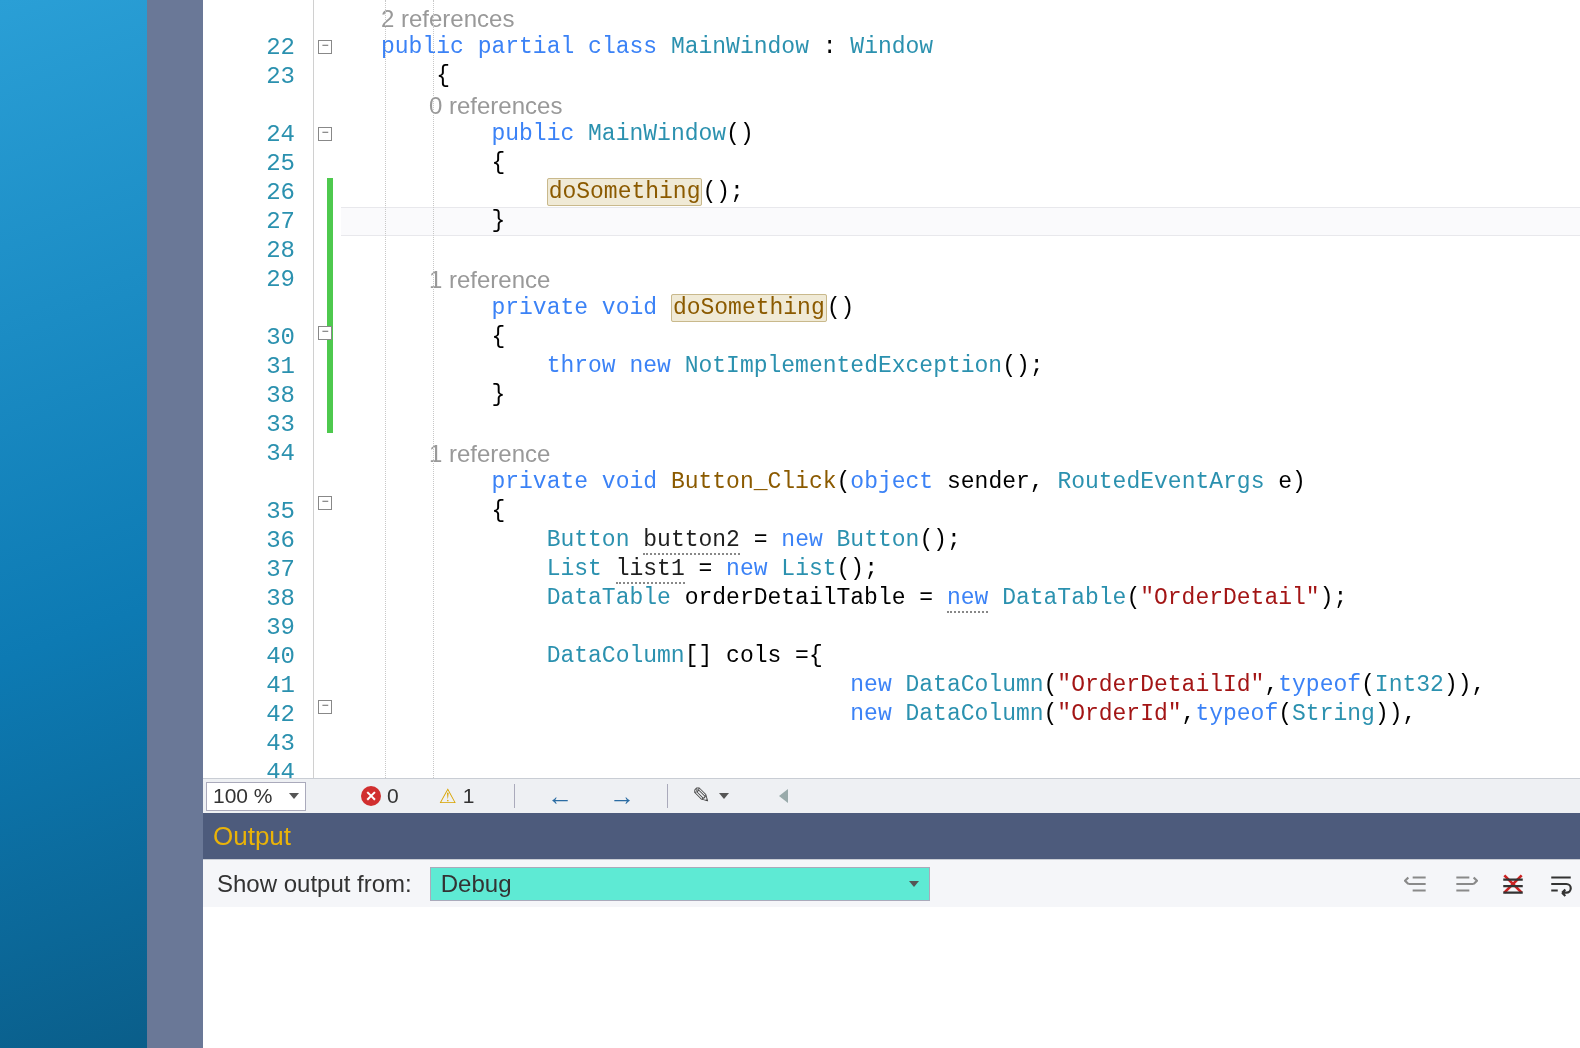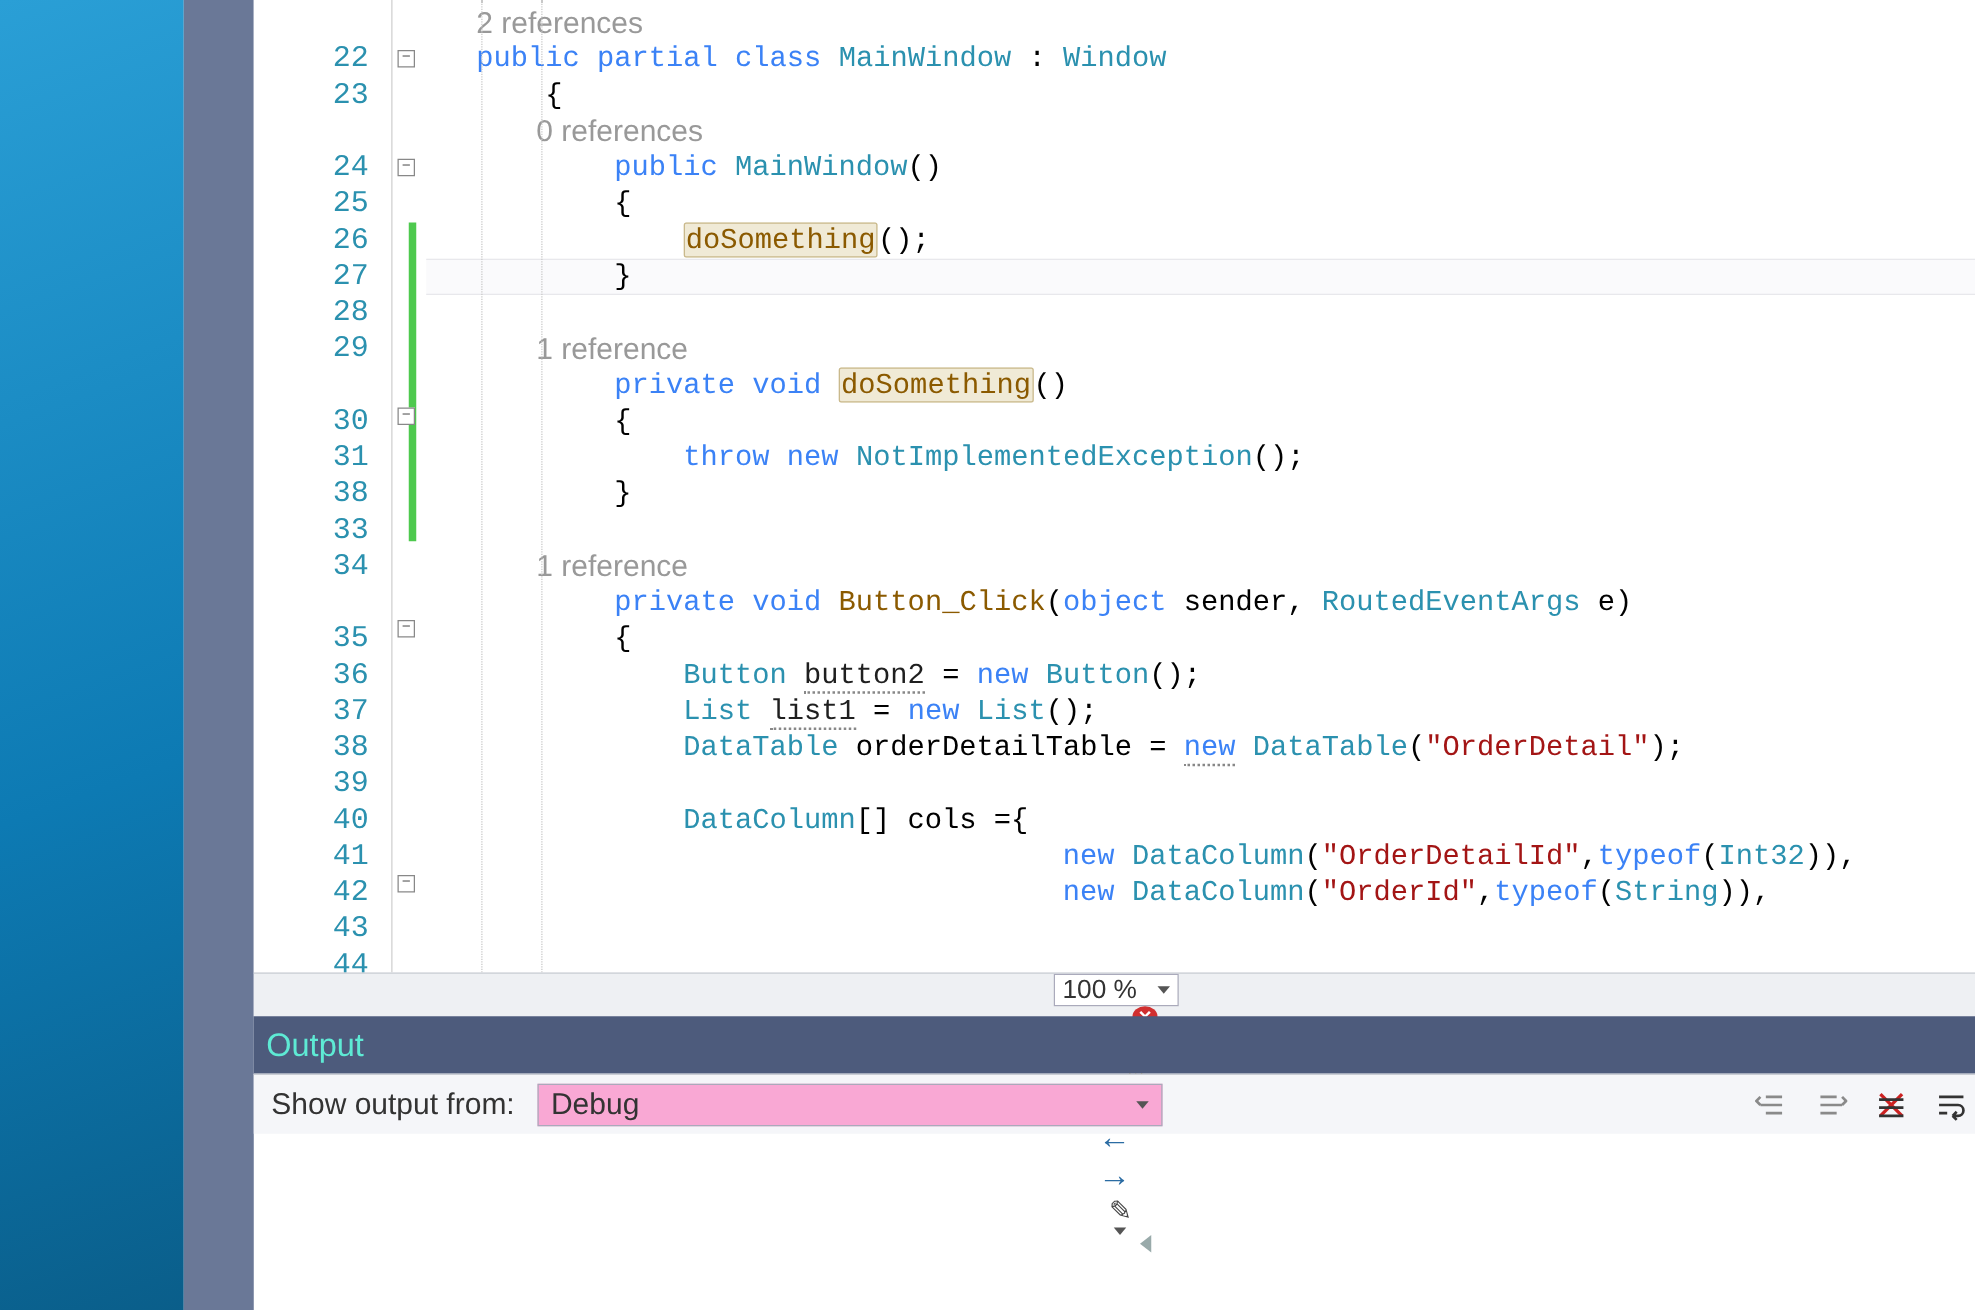--- a/index.html
+++ b/index.html
@@ -107,21 +107,20 @@
 
 .statusbar {
   position:absolute; left:203px; top:778px; right:0; height:35px;
   background:#eef0f3;
   border-top:1px solid #c9cdd4;
   display:flex;
   align-items:center;
   font-family:"Segoe UI", Arial, sans-serif;
   font-size:21px;
   color:#333;
-  flex-direction:column;
 }
 .zoom-combo {
   width:100px; height:29px;
   border:1px solid #aab;
   background:#fff;
   margin-left:3px;
   display:flex; align-items:center; justify-content:space-between;
   padding:0 6px;
 }
 .dd-arrow {
@@ -142,34 +141,34 @@
   width:1px;height:24px;background:#aab;margin:0 14px;
 }
 .brush { font-size:22px;color:#444;margin-left:10px; }
 .tri-left {
   width:0;height:0;border-top:7px solid transparent;border-bottom:7px solid transparent;
   border-right:9px solid #9aa; margin-left:50px;
 }
 
 .output-hdr {
   position:absolute;left:203px;top:813px;right:0;height:46px;
-  background:#4d5b7c;color:#5eead4;
+  background:#4d5b7c;color:#eab308;
   font-family:"Segoe UI",Arial,sans-serif;font-size:26px;
   display:flex;align-items:center;padding-left:10px;
 }
 .output-toolbar {
   position:absolute;left:203px;top:859px;right:0;height:48px;
   background:#f5f6f9;
   border-top:1px solid #c9cdd4;
   display:flex;align-items:center;
   font-family:"Segoe UI",Arial,sans-serif;font-size:24px;color:#333;
   padding-left:14px;
 }
 .out-combo {
-  margin-left:18px;width:500px;height:34px;border:1px solid #aab;background:#f9a8d4;
+  margin-left:18px;width:500px;height:34px;border:1px solid #aab;background:#5eead4;
   display:flex;align-items:center;justify-content:space-between;padding:0 10px;
 }
 .tbtn {
   width:38px;height:34px;margin-left:10px;
   display:flex;align-items:center;justify-content:center;
   color:#8a8a8a;
 }
 .tbtn svg{width:26px;height:26px;}
 </style>
 </head>

